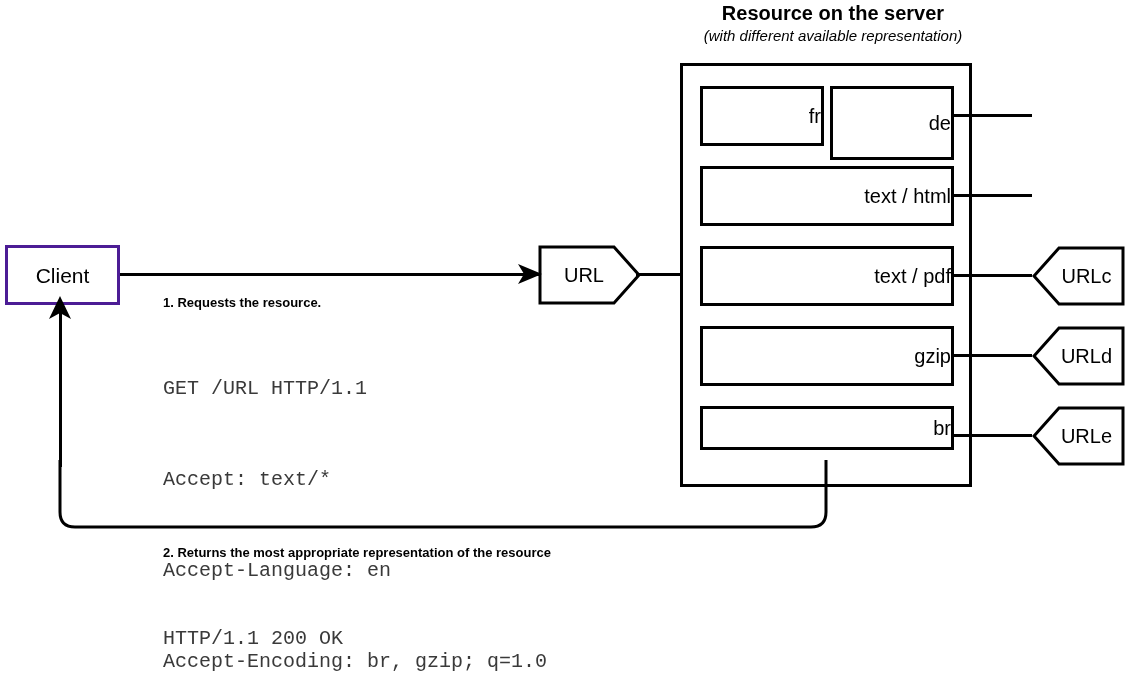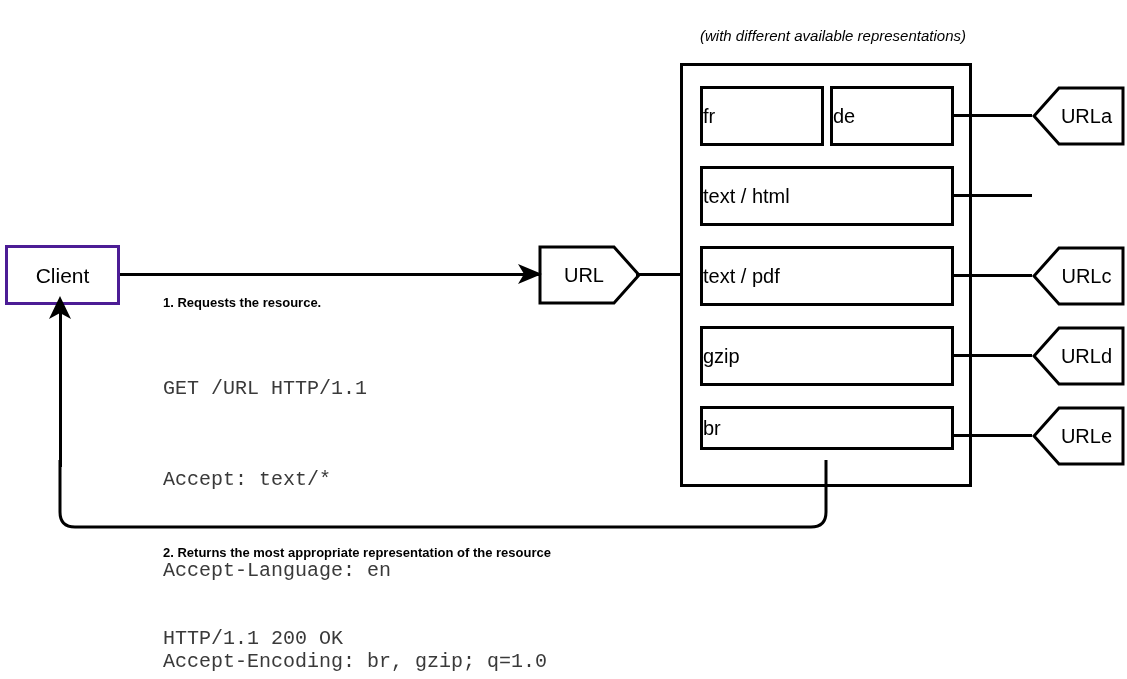--- a/index.html
+++ b/index.html
@@ -51,21 +51,21 @@
   }
   .server-frame {
     border: 3px solid #000000;
     background: transparent;
   }
   .rep-box {
     border: 3px solid #000000;
     background: #ffffff;
     display: flex;
     align-items: center;
-    justify-content: flex-start;
+    justify-content: flex-end;
     font-size: 20px;
     line-height: 1;
   }
 
   
   .tag-wrap { line-height: 0; }
   .tag-label {
     position: absolute;
     top: 0; left: 0;
     width: 100%; height: 100%;
@@ -101,28 +101,29 @@
     line-height: 1.52;
     color: #3a3a3a;
   }
   .note-body-line { white-space: pre; }
 </style>
 </head>
 <body>
 
 <div id="canvas">
 
-  <div class="abs server-subtitle" style="left:663px; top:28px; width:340px;">(with different available representations)</div>
+  <div class="abs server-title" style="left:663px; top:2px; width:340px;">Resource on the server</div>
+  <div class="abs server-subtitle" style="left:663px; top:28px; width:340px;">(with different available representation)</div>
 
   <div class="abs server-frame" style="left:680px; top:63px; width:292px; height:424px;"></div>
 
   <div class="abs rep-box" style="left:700px; top:86px; width:124px; height:60px;">
     <span>fr</span>
   </div>
-  <div class="abs rep-box" style="left:830px; top:86px; width:124px; height:60px;">
+  <div class="abs rep-box" style="left:830px; top:86px; width:124px; height:74px;">
     <span>de</span>
   </div>
 
   <div class="abs rep-box" style="left:700px; top:166px; width:254px; height:60px;">
     <span>text / html</span>
   </div>
 
   <div class="abs rep-box" style="left:700px; top:246px; width:254px; height:60px;">
     <span>text / pdf</span>
   </div>
@@ -134,26 +135,20 @@
   <div class="abs rep-box" style="left:700px; top:406px; width:254px; height:44px;">
     <span>br</span>
   </div>
 
   <div class="abs hline" style="left:952px; top:114px; width:80px;"></div>
   <div class="abs hline" style="left:952px; top:194px; width:80px;"></div>
   <div class="abs hline" style="left:952px; top:274px; width:80px;"></div>
   <div class="abs hline" style="left:952px; top:354px; width:80px;"></div>
   <div class="abs hline" style="left:952px; top:434px; width:80px;"></div>
 
-  <div class="abs tag-wrap" style="left:1032px; top:86px; width:93px; height:60px;">
-    <svg width="93" height="60" viewBox="0 0 93 60">
-      <polygon points="27,2 91,2 91,58 27,58 2,30" fill="#ffffff" stroke="#000000" stroke-width="3" stroke-linejoin="miter"></polygon>
-    </svg>
-    <span class="tag-label">URLa</span>
-  </div>
 
 
   <div class="abs tag-wrap" style="left:1032px; top:246px; width:93px; height:60px;">
     <svg width="93" height="60" viewBox="0 0 93 60">
       <polygon points="27,2 91,2 91,58 27,58 2,30" fill="#ffffff" stroke="#000000" stroke-width="3" stroke-linejoin="miter"></polygon>
     </svg>
     <span class="tag-label">URLc</span>
   </div>
 
   <div class="abs tag-wrap" style="left:1032px; top:326px; width:93px; height:60px;">

